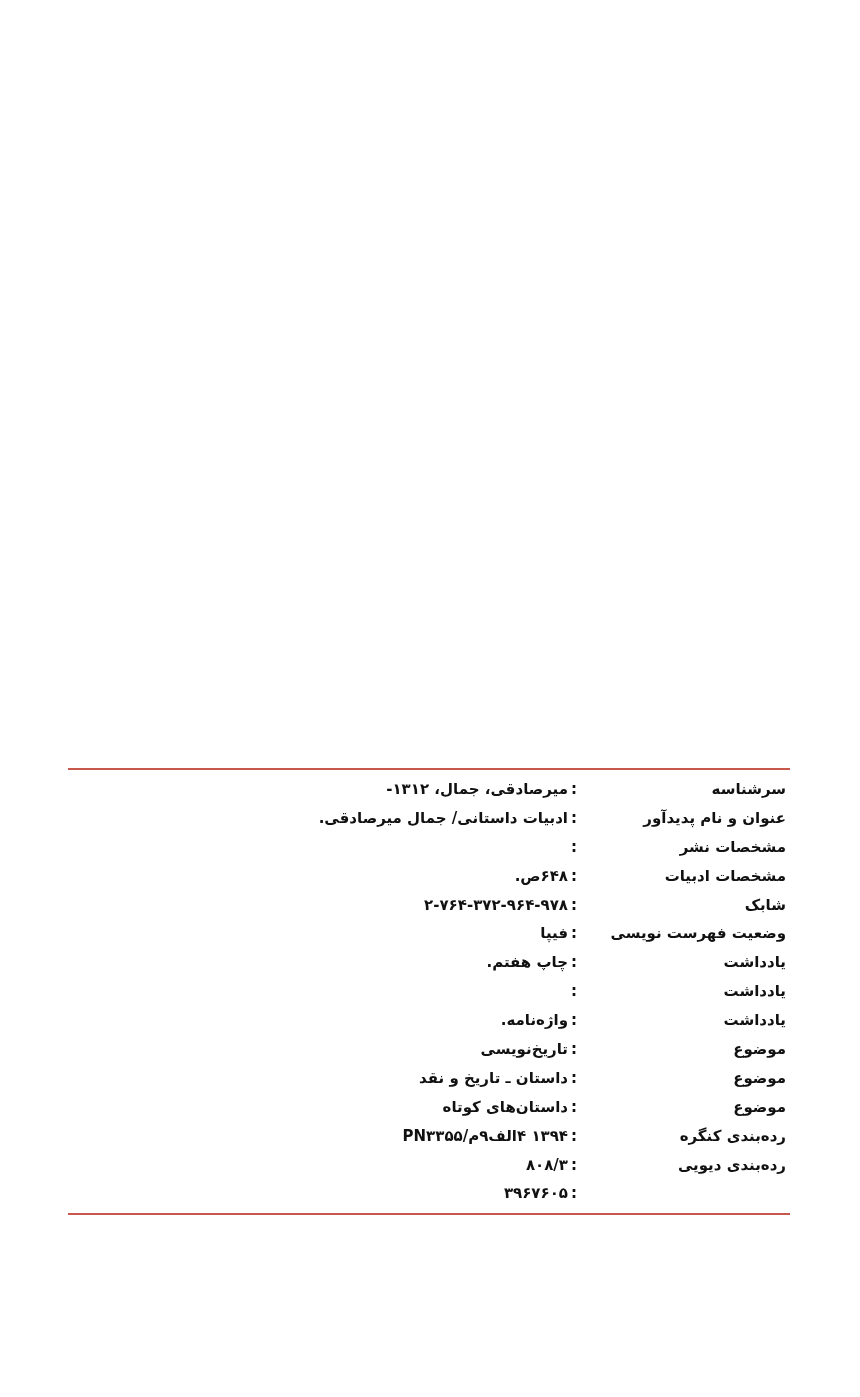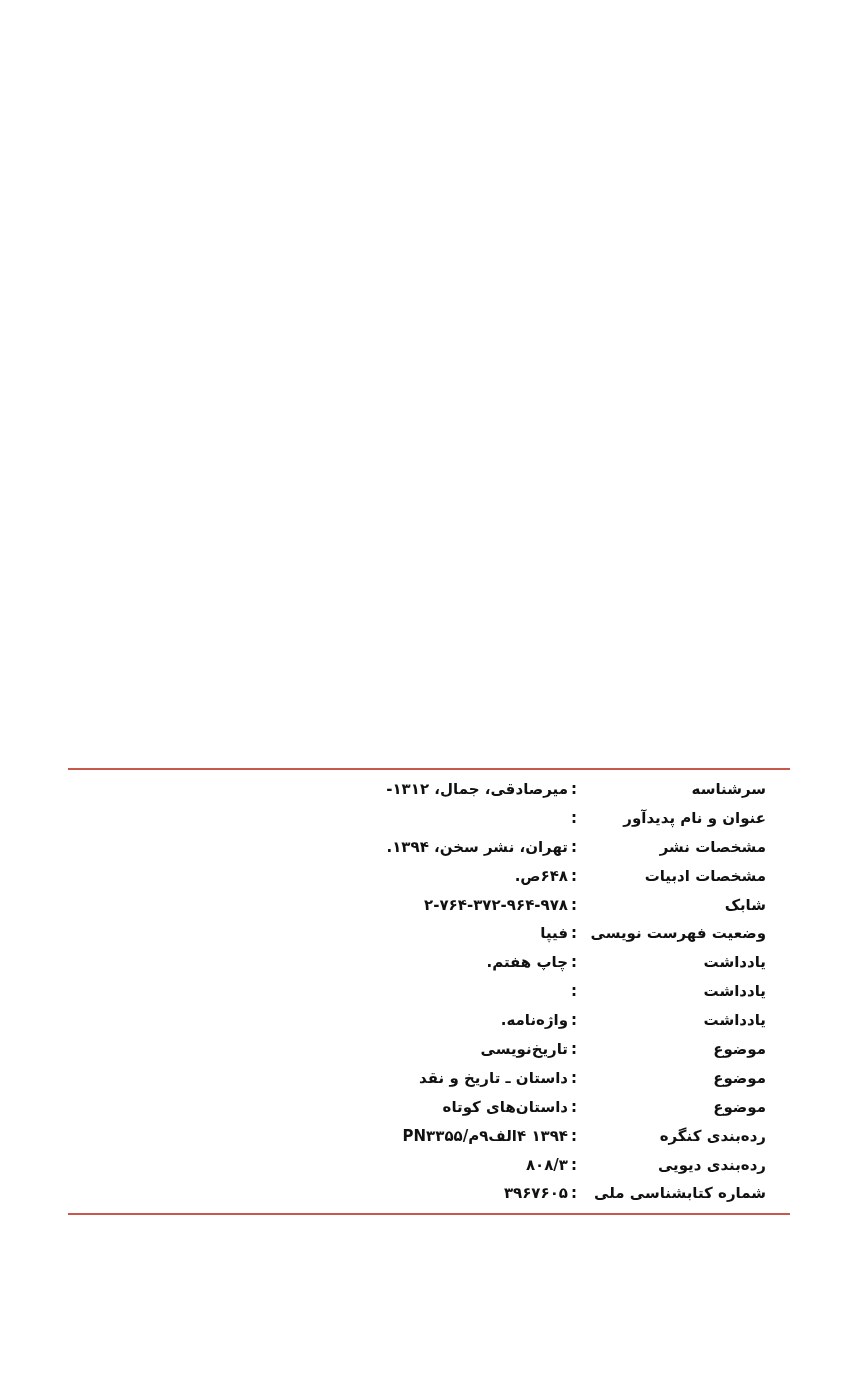--- a/index.html
+++ b/index.html
@@ -3,43 +3,43 @@
   <meta charset="utf-8">
   <style>
     html, body { margin: 0; padding: 0; background: #ffffff; }
     body { width: 860px; height: 1397px; position: relative; overflow: hidden;
            font-family: "DejaVu Sans", sans-serif; color: #111; }
     .rule { position: absolute; left: 68px; width: 722px; height: 2px; background: #c8574c; }
     .rule.top { top: 768px; }
     .rule.bottom { top: 1213px; }
     .record { position: absolute; left: 68px; top: 775px; width: 722px; direction: rtl; }
     .row { position: relative; height: 28.9px; line-height: 28.9px; font-size: 15px; font-weight: bold; }
-    .label { position: absolute; right: 24px; top: 0; white-space: nowrap; }
+    .label { position: absolute; right: 4px; top: 0; white-space: nowrap; }
     .colon { position: absolute; right: 213px; top: 0; }
     .value { position: absolute; right: 222px; top: 0; white-space: nowrap; text-align: center; }
   </style>
 </head>
 <body>
 
 <div class="rule top"></div>
 
 <div class="record">
   <div class="row">
     <span class="label">سرشناسه</span>
     <span class="colon">:</span>
     <span class="value">میرصادقی، جمال، ۱۳۱۲-</span>
   </div>
   <div class="row">
     <span class="label">عنوان و نام پدیدآور</span>
     <span class="colon">:</span>
+    <span class="value">ادبیات داستانی/ جمال میرصادقی.</span>
   </div>
   <div class="row">
     <span class="label">مشخصات نشر</span>
     <span class="colon">:</span>
-    <span class="value">تهران، نشر سخن، ۱۳۹۴.</span>
   </div>
   <div class="row">
     <span class="label">مشخصات ادبیات</span>
     <span class="colon">:</span>
     <span class="value">۶۴۸ص.</span>
   </div>
   <div class="row">
     <span class="label">شابک</span>
     <span class="colon">:</span>
     <span class="value">۲-۷۶۴-۳۷۲-۹۶۴-۹۷۸</span>
@@ -82,19 +82,18 @@
     <span class="label">رده‌بندی کنگره</span>
     <span class="colon">:</span>
     <span class="value">۱۳۹۴ ۴الف۹م/PN۳۳۵۵</span>
   </div>
   <div class="row">
     <span class="label">رده‌بندی دیویی</span>
     <span class="colon">:</span>
     <span class="value">۸۰۸/۳</span>
   </div>
   <div class="row">
-    <span class="label">شماره کتابشناسی ملی</span>
     <span class="colon">:</span>
     <span class="value">۳۹۶۷۶۰۵</span>
   </div>
 </div>
 
 <div class="rule bottom"></div>
 
 </body></html>

